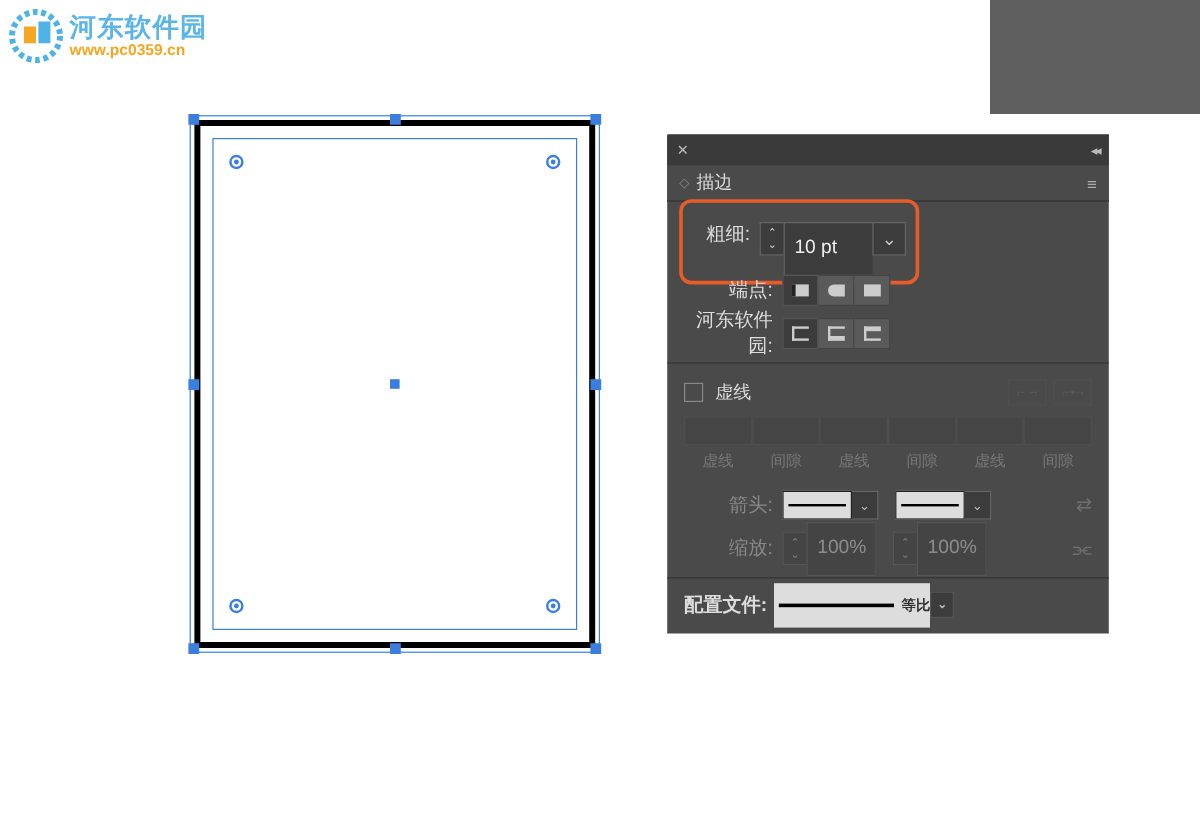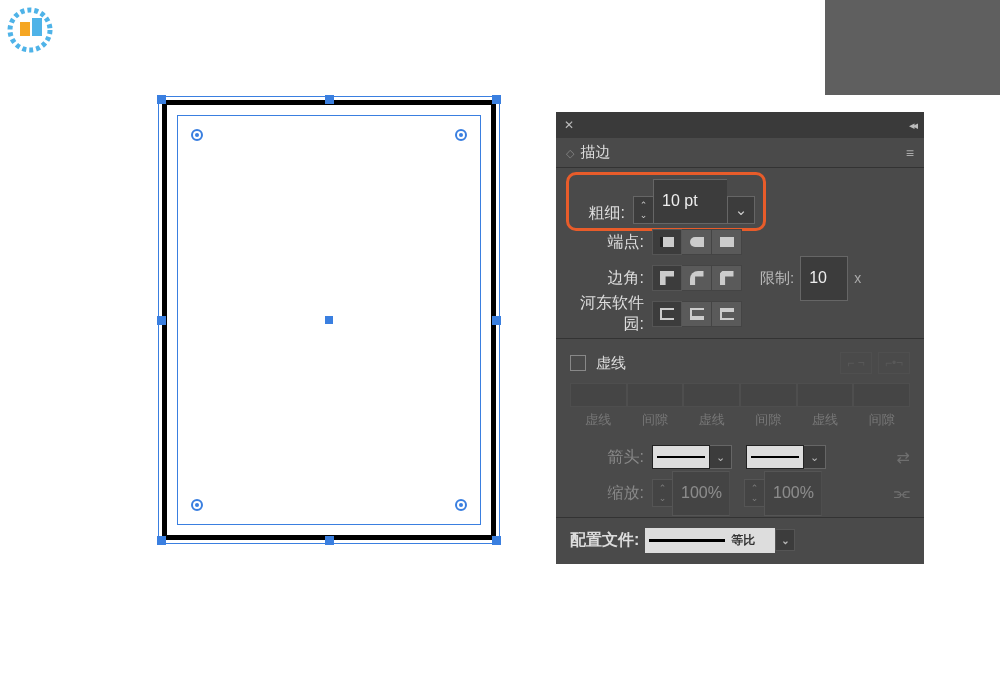--- a/index.html
+++ b/index.html
@@ -79,22 +79,22 @@
   }
   .tab-grip{font-size:11px;color:#888;margin-right:6px;line-height:8px;}
   .tab-name{color:#ddd;}
   .panel-menu{margin-left:auto;color:#aaa;font-size:14px;}
 
   .panel-body { padding:10px 14px 8px 14px; }
   .row { display:flex; align-items:center; height:36px; }
   .row-label { width:82px; text-align:right; padding-right:8px; color:#ddd; font-size:16px;}
   .row-label.dim{color:#888;}
   .highlight {
-    border:3px solid #e85c2a; border-radius:10px; padding:4px 8px 4px 0;
-    display:flex; align-items:flex-end;
+    border:3px solid #e85c2a; border-radius:10px; padding:16px 8px 4px 0;
+    display:flex; align-items:flex-start;
     margin-left:-4px;
   }
   .stepper {
     display:flex; flex-direction:column; justify-content:center;
     width:20px; height:28px; border:1px solid #666; background:#3c3c3c;
     border-right:none; font-size:9px; color:#ccc; align-items:center;
   }
   .stepper span{line-height:10px; cursor:pointer;}
   .num-input {
     height:45px; width:74px; background:#3c3c3c; border:1px solid #666; border-right:none;
@@ -125,21 +125,21 @@
   .dash-input{width:100%;height:24px;background:#404040;border:1px solid #555;opacity:.4;}
   .dash-label{font-size:13px;color:#777;}
   .arrow-swatch{width:58px;height:24px;background:#ddd;border:1px solid #222;display:flex;align-items:center;}
   .arrow-swatch .line{height:2px;background:#000;flex:1;margin:0 4px;}
   .mini-drop{width:22px;height:24px;background:#3c3c3c;border:1px solid #666;border-left:none;display:flex;align-items:center;justify-content:center;color:#bbb;font-size:11px;cursor:pointer;}
   .swap-icon{margin-left:auto;color:#888;font-size:16px;opacity:.6;}
   .scale-field{display:flex;align-items:center;}
   .scale-field .stepper,.scale-field .num-input{opacity:.4;}
   .link-icon{margin-left:auto;opacity:.4;color:#aaa;font-size:18px;}
   .align-mini{width:22px;height:18px;border:1px solid #555;opacity:.4;margin-right:4px;display:flex;align-items:center;justify-content:center;color:#888;font-size:10px;}
-  .profile-swatch{width:130px;height:25px;background:#ddd;display:flex;align-items:center;justify-content:flex-end;padding-right:20px;font-size:12px;color:#333;}
+  .profile-swatch{width:130px;height:37px;background:#ddd;display:flex;align-items:center;justify-content:flex-end;padding-right:0;font-size:12px;color:#333;}
   .profile-swatch .line{height:3px;background:#000;flex:1;margin:0 6px 0 4px;}
   .profile-drop{width:20px;height:22px;background:#3c3c3c;border:1px solid #555;color:#bbb;display:flex;align-items:center;justify-content:center;font-size:10px;}
 
   .cap-butt{width:14px;height:10px;border-left:3px solid #222;background:#ccc;}
   .cap-round{width:14px;height:10px;background:#ccc;border-radius:5px 0 0 5px;}
   .cap-proj{width:14px;height:10px;background:#ccc;}
   .join-miter{width:14px;height:14px;background:#ccc;clip-path:polygon(0 100%,0 0,100% 0,100% 40%,40% 40%,40% 100%);}
   .join-round{width:14px;height:14px;background:#ccc;border-top-left-radius:8px;clip-path:polygon(0 100%,0 0,100% 0,100% 40%,40% 40%,40% 100%);}
   .join-bevel{width:14px;height:14px;background:#ccc;clip-path:polygon(0 100%,0 20%,20% 0,100% 0,100% 40%,40% 40%,40% 100%);}
   .al-center{width:14px;height:12px;border:2px solid #ccc;border-right:none;}
@@ -150,20 +150,24 @@
 <body>
 
 <div class="logo">
   <div class="logo-mark">
     <svg viewBox="0 0 48 48">
       <circle cx="24" cy="24" r="20" fill="none" stroke="#4fb3e8" stroke-width="5" stroke-dasharray="4 3"></circle>
       <path d="M14 30 L14 16 L24 16 L24 30 Z" fill="#f5a623"></path>
       <path d="M26 30 L26 12 L36 12 L36 30 Z" fill="#4fb3e8"></path>
     </svg>
   </div>
+  <div class="logo-text">
+    <span class="logo-cn">河东软件园</span>
+    <span class="logo-url">www.pc0359.cn</span>
+  </div>
 </div>
 
 <div class="gray-block"></div>
 
 <div class="artboard">
   <div class="sel-rect">
     <div class="inner-line"></div>
     <div class="corner-widget cw-tl"></div>
     <div class="corner-widget cw-tr"></div>
     <div class="corner-widget cw-bl"></div>
@@ -216,41 +220,20 @@
           </div>
         <div class="icon-btn">
             <div class="cap-round"></div>
           </div>
         <div class="icon-btn">
             <div class="cap-proj"></div>
           </div>
       </div>
     </div>
 
-    <div class="row">
-      <span class="row-label">边角:</span>
-      <div class="btn-group">
-        <div class="icon-btn dark">
-            <div class="join-miter"></div>
-          </div>
-        <div class="icon-btn">
-            <div class="join-round"></div>
-          </div>
-        <div class="icon-btn">
-            <div class="join-bevel"></div>
-          </div>
-      </div>
-      <div class="limit-field">
-        <span class="label">限制:</span>
-        <div class="num-input" style="border-right:1px solid #666;">
-            <input value="10" style="">
-          </div>
-        <span class="x">x</span>
-      </div>
-    </div>
 
     <div class="row">
       <span class="row-label">河东软件园:</span>
       <div class="btn-group">
         <div class="icon-btn dark">
             <div class="al-center"></div>
           </div>
         <div class="icon-btn">
             <div class="al-inside"></div>
           </div>

